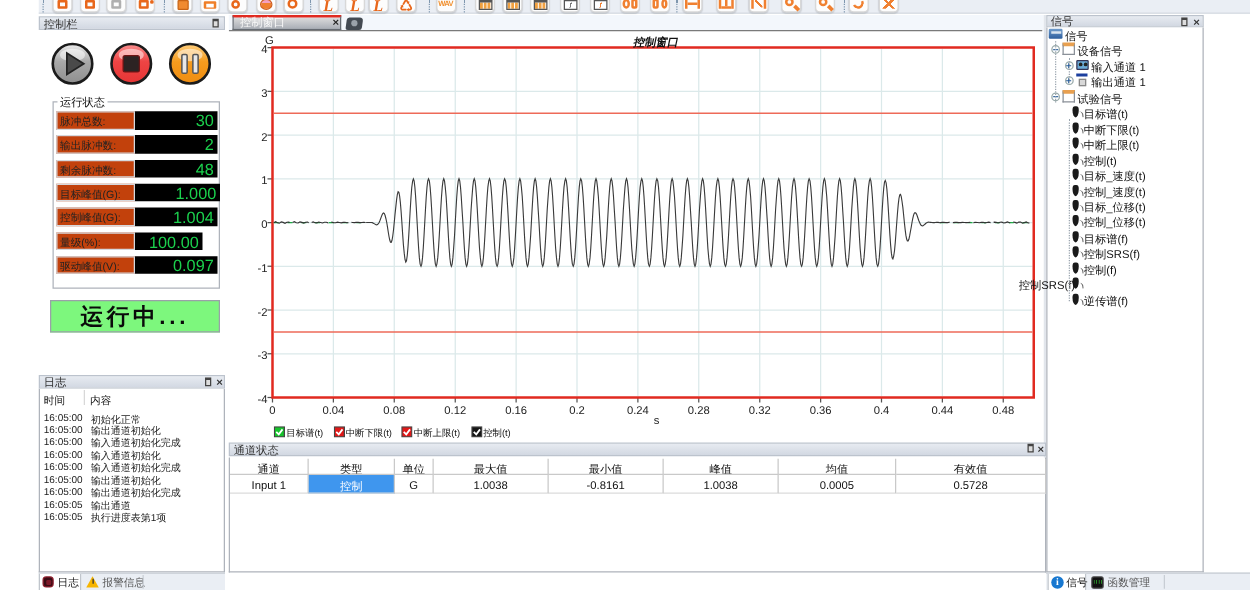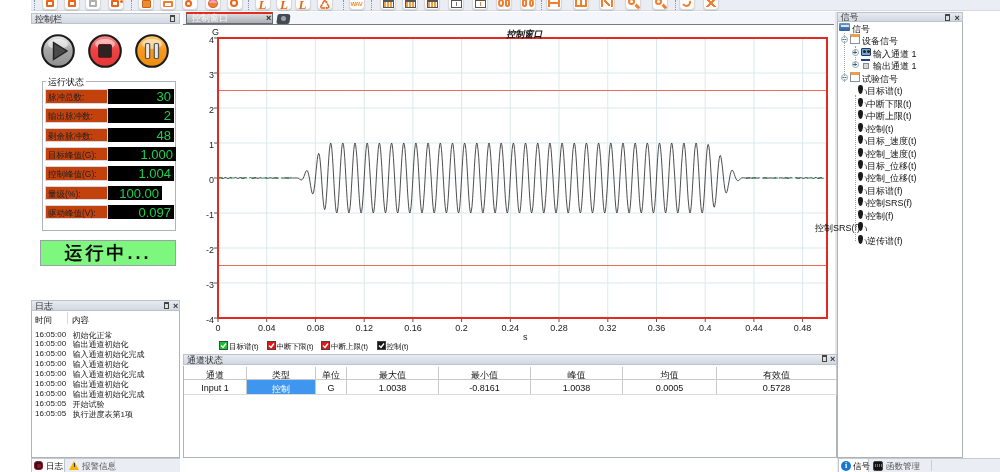--- a/index.html
+++ b/index.html
@@ -170,21 +170,21 @@
     <div class="abs" style="left:72.5px;top:349.4px;font-size:8px;color:#1a1a1a;white-space:nowrap;max-width:105px;overflow:hidden">输入通道初始化完成</div>
     <div class="abs" style="left:35px;top:359.35px;font-size:8px;color:#1a1a1a">16:05:00</div>
     <div class="abs" style="left:72.5px;top:359.35px;font-size:8px;color:#1a1a1a;white-space:nowrap;max-width:105px;overflow:hidden">输入通道初始化</div>
     <div class="abs" style="left:35px;top:369.3px;font-size:8px;color:#1a1a1a">16:05:00</div>
     <div class="abs" style="left:72.5px;top:369.3px;font-size:8px;color:#1a1a1a;white-space:nowrap;max-width:105px;overflow:hidden">输入通道初始化完成</div>
     <div class="abs" style="left:35px;top:379.25px;font-size:8px;color:#1a1a1a">16:05:00</div>
     <div class="abs" style="left:72.5px;top:379.25px;font-size:8px;color:#1a1a1a;white-space:nowrap;max-width:105px;overflow:hidden">输出通道初始化</div>
     <div class="abs" style="left:35px;top:389.2px;font-size:8px;color:#1a1a1a">16:05:00</div>
     <div class="abs" style="left:72.5px;top:389.2px;font-size:8px;color:#1a1a1a;white-space:nowrap;max-width:105px;overflow:hidden">输出通道初始化完成</div>
     <div class="abs" style="left:35px;top:399.15px;font-size:8px;color:#1a1a1a">16:05:05</div>
-    <div class="abs" style="left:72.5px;top:399.15px;font-size:8px;color:#1a1a1a;white-space:nowrap;max-width:105px;overflow:hidden">开始试验</div>
+    <div class="abs" style="left:72.5px;top:399.15px;font-size:8px;color:#1a1a1a;white-space:nowrap;max-width:105px;overflow:hidden">输出通道</div>
     <div class="abs" style="left:35px;top:409.1px;font-size:8px;color:#1a1a1a">16:05:05</div>
     <div class="abs" style="left:72.5px;top:409.1px;font-size:8px;color:#1a1a1a;white-space:nowrap;max-width:105px;overflow:hidden">执行进度表第1项</div>
   </div>
 
 <div class="abs" style="left:31px;top:458px;width:149px;height:14px;background:#eaeef4;border-top:1px solid #c6cbd2"></div>
 <div class="ltab" style="left:31px;width:34px;background:#fff;border:1px solid #c0c5cc;border-top:none;border-bottom:none"></div>
 <div class="abs" style="left:34px;top:461px;width:9px;height:9px;border-radius:3px;background:#3a0c14;border:1px solid #8c1d2c"></div>
 <div class="abs" style="left:36.5px;top:463.5px;width:4px;height:4px;background:#7d1828;border-radius:1px"></div>
 <div class="abs" style="left:46px;top:461px;font-size:8.5px;color:#111">日志</div>
 <div class="abs" style="left:69px;top:460.5px;width:0;height:0;border-left:5px solid transparent;border-right:5px solid transparent;border-bottom:9px solid #f7b500"></div>

